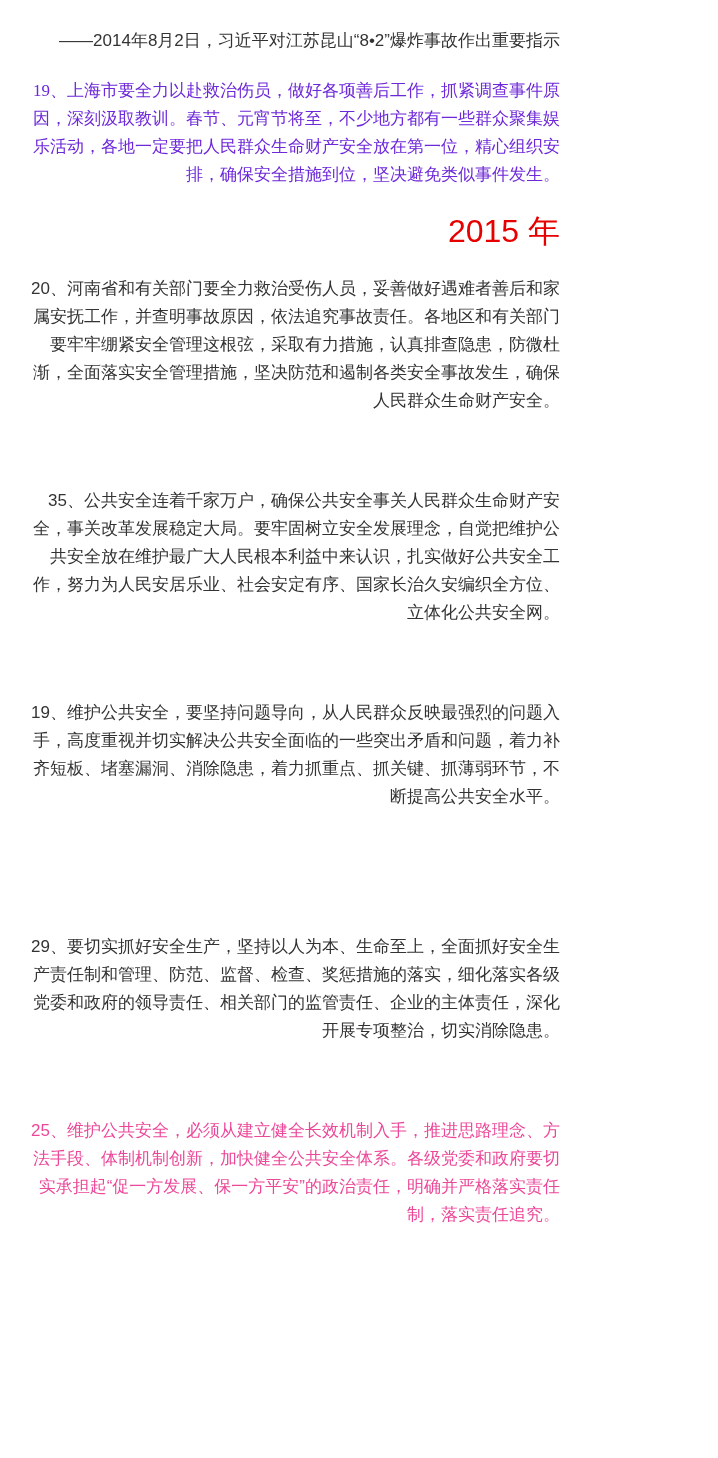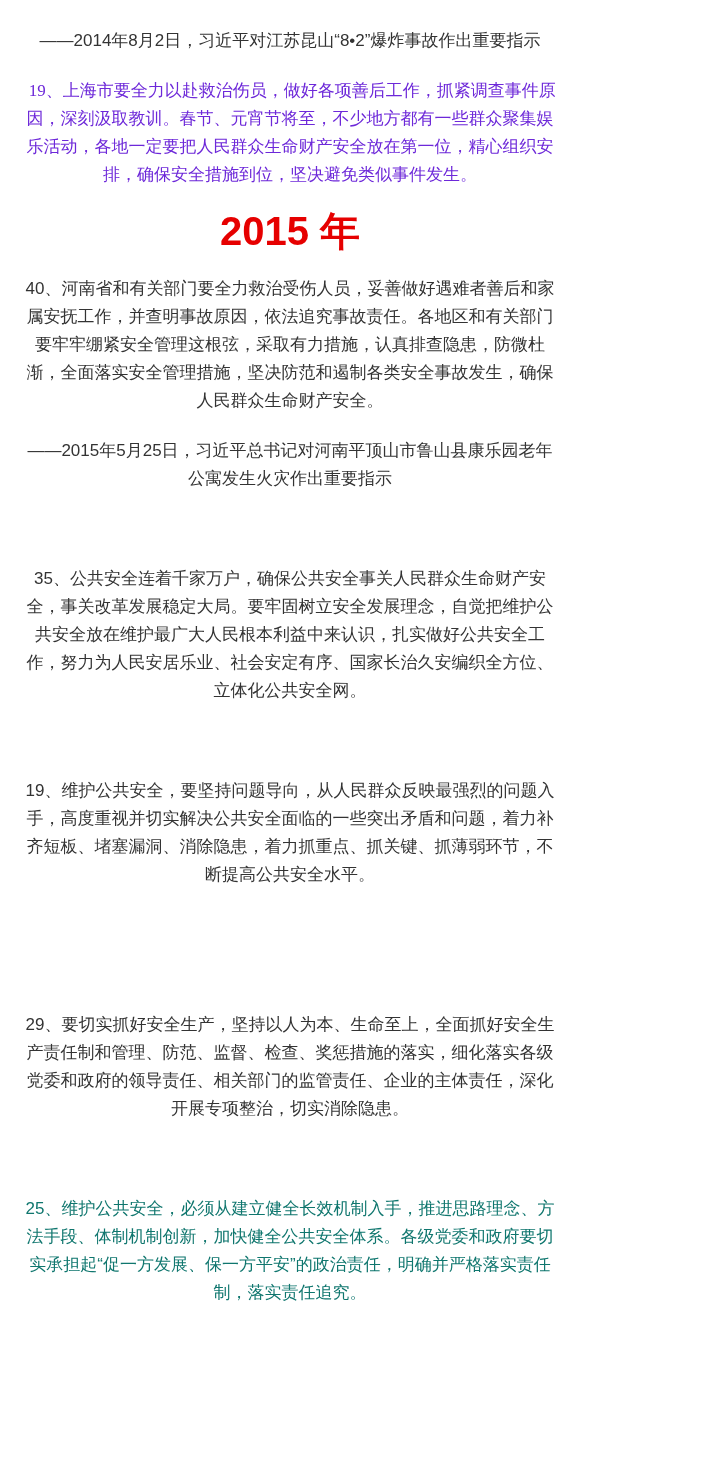--- a/index.html
+++ b/index.html
@@ -12,50 +12,49 @@
     min-height: 1458px;
   }
   .article {
     box-sizing: border-box;
     width: 581px;
     padding: 27px 21px 10px 20px;
     font-family: "Liberation Sans", "DejaVu Sans", sans-serif;
     font-size: 17px;
     line-height: 28px;
     color: #333333;
-    text-align: center;
+    text-align: right;
     word-break: break-all;
   }
   .article p {
     margin: 0 0 22px 0;
   }
   .article p.blank {
     height: 28px;
   }
   .article h2.year {
-    font-size: 40px;
+    font-size: 32px;
     line-height: 40px;
-    font-weight: 700;
+    font-weight: 400;
     margin: 0 0 24px 0;
   }
 </style>
 </head>
 <body>
 
 <div class="article">
   <div>
       <p class="citation" style="color: rgb(51, 51, 51);">——2014年8月2日，习近平对江苏昆山“8•2”爆炸事故作出重要指示</p>
       <p class="paragraph" style="color: #6d28d9; font-family: Liberation Serif, serif;">&nbsp;19、上海市要全力以赴救治伤员，做好各项善后工作，抓紧调查事件原因，深刻汲取教训。春节、元宵节将至，不少地方都有一些群众聚集娱乐活动，各地一定要把人民群众生命财产安全放在第一位，精心组织安排，确保安全措施到位，坚决避免类似事件发生。</p>
       <h2 class="year" style="color: rgb(230, 0, 0);">2015 年</h2>
-      <p class="paragraph" style="color: rgb(51, 51, 51);">40、河南省和有关部门要全力救治受伤人员，妥善做好遇难者善后和家属安抚工作，并查明事故原因，依法追究事故责任。各地区和有关部门要牢牢绷紧安全管理这根弦，采取有力措施，认真排查隐患，防微杜渐，全面落实安全管理措施，坚决防范和遏制各类安全事故发生，确保人民群众生命财产安全。</p>
-      <p class="citation" style="color: rgb(51, 51, 51);">——2015年5月25日，习近平总书记对河南平顶山市鲁山县康乐园老年公寓发生火灾作出重要指示</p>
+      <p class="paragraph" style="color: rgb(51, 51, 51);">20、河南省和有关部门要全力救治受伤人员，妥善做好遇难者善后和家属安抚工作，并查明事故原因，依法追究事故责任。各地区和有关部门要牢牢绷紧安全管理这根弦，采取有力措施，认真排查隐患，防微杜渐，全面落实安全管理措施，坚决防范和遏制各类安全事故发生，确保人民群众生命财产安全。</p>
       <p class="blank" style="color: rgb(51, 51, 51);"></p>
       <p class="paragraph" style="color: rgb(51, 51, 51);">35、公共安全连着千家万户，确保公共安全事关人民群众生命财产安全，事关改革发展稳定大局。要牢固树立安全发展理念，自觉把维护公共安全放在维护最广大人民根本利益中来认识，扎实做好公共安全工作，努力为人民安居乐业、社会安定有序、国家长治久安编织全方位、立体化公共安全网。</p>
       <p class="blank" style="color: rgb(51, 51, 51);"></p>
       <p class="paragraph" style="color: rgb(51, 51, 51);">19、维护公共安全，要坚持问题导向，从人民群众反映最强烈的问题入手，高度重视并切实解决公共安全面临的一些突出矛盾和问题，着力补齐短板、堵塞漏洞、消除隐患，着力抓重点、抓关键、抓薄弱环节，不断提高公共安全水平。</p>
       <p class="blank" style="color: rgb(51, 51, 51);"></p>
       <p class="blank" style="color: rgb(51, 51, 51);"></p>
       <p class="paragraph" style="color: rgb(51, 51, 51);">29、要切实抓好安全生产，坚持以人为本、生命至上，全面抓好安全生产责任制和管理、防范、监督、检查、奖惩措施的落实，细化落实各级党委和政府的领导责任、相关部门的监管责任、企业的主体责任，深化开展专项整治，切实消除隐患。</p>
       <p class="blank" style="color: rgb(51, 51, 51);"></p>
-      <p class="paragraph" style="color: #0f766e; margin-top: 20px;">25、维护公共安全，必须从建立健全长效机制入手，推进思路理念、方法手段、体制机制创新，加快健全公共安全体系。各级党委和政府要切实承担起“促一方发展、保一方平安”的政治责任，明确并严格落实责任制，落实责任追究。</p>
+      <p class="paragraph" style="color: #ec4899; margin-top: 20px;">25、维护公共安全，必须从建立健全长效机制入手，推进思路理念、方法手段、体制机制创新，加快健全公共安全体系。各级党委和政府要切实承担起“促一方发展、保一方平安”的政治责任，明确并严格落实责任制，落实责任追究。</p>
       <p class="blank" style="color: rgb(51, 51, 51);"></p>
     </div>
 </div>
 
 </body></html>

